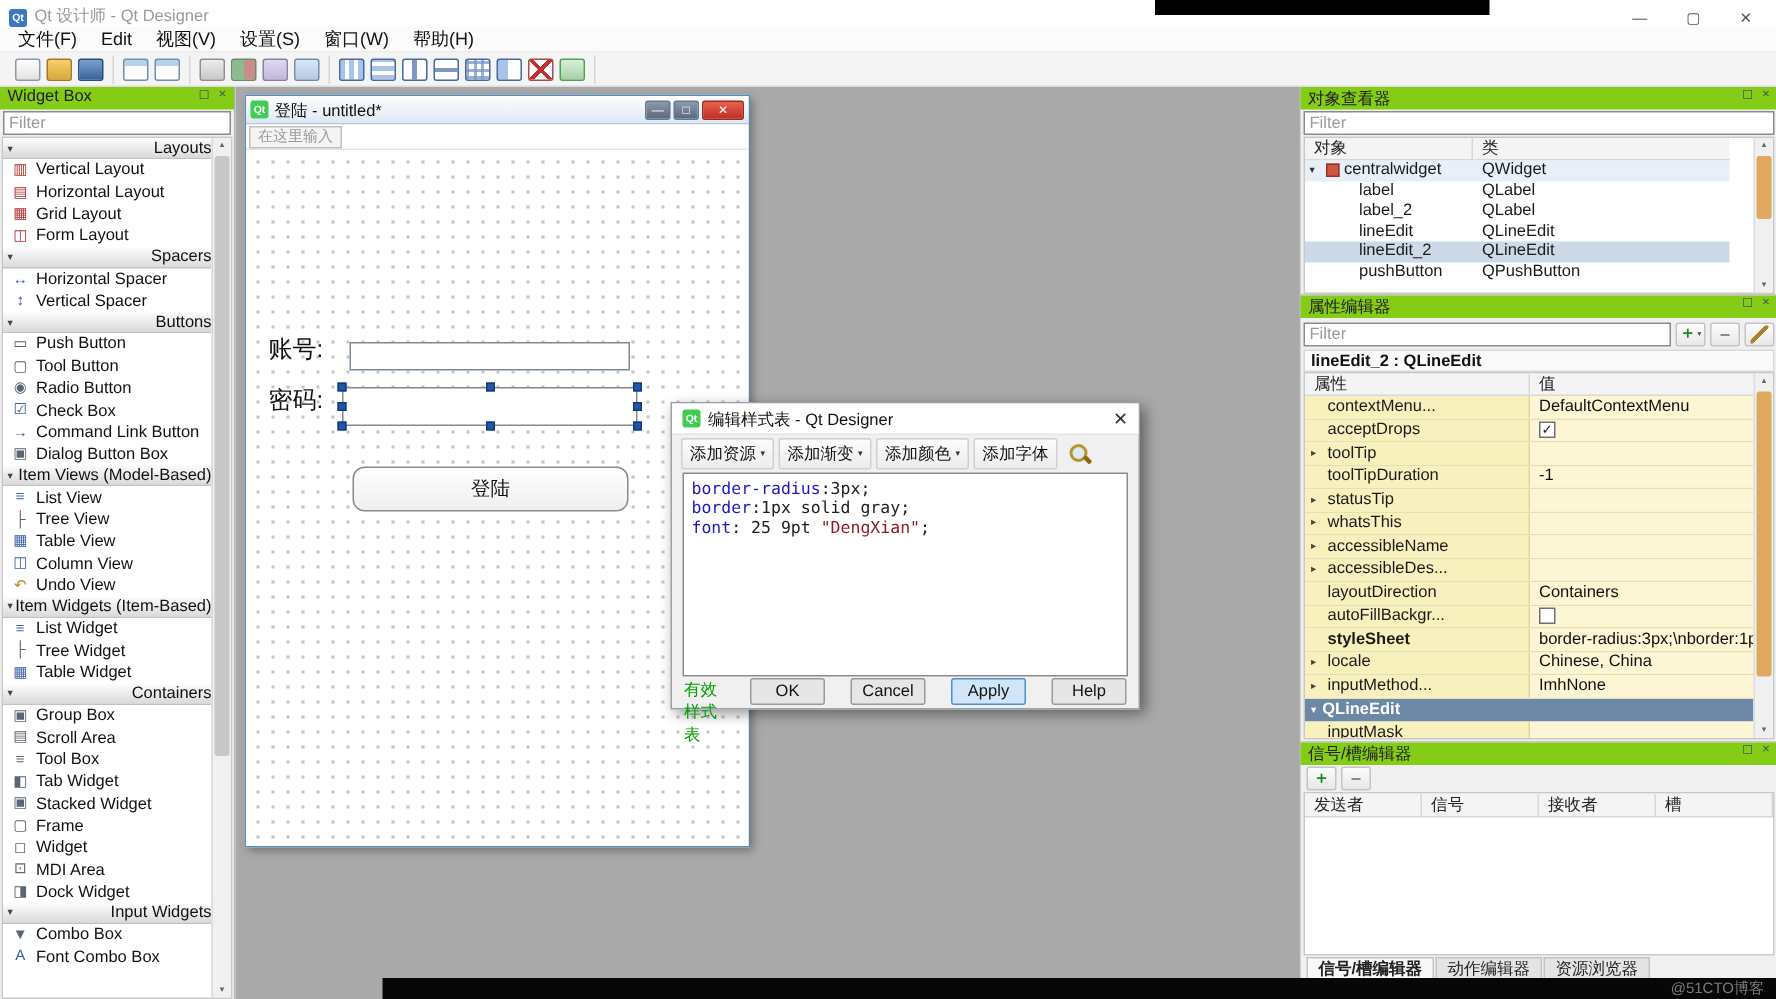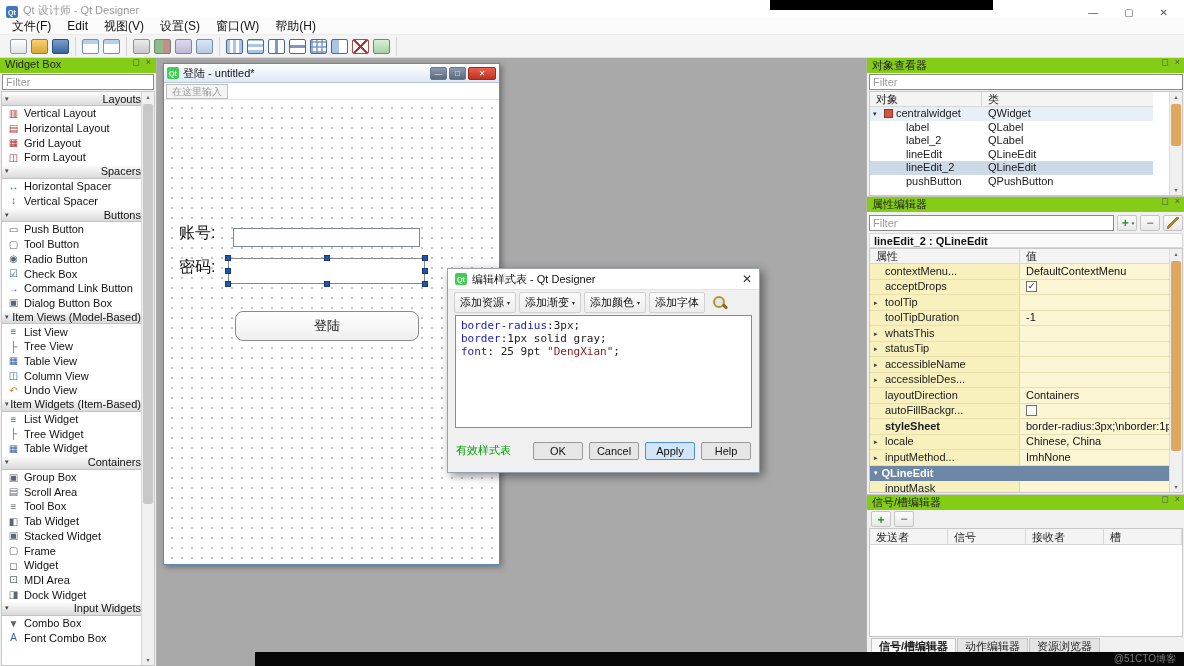--- a/index.html
+++ b/index.html
@@ -91,21 +91,21 @@
   .dlg-tools{height:24px;display:flex;align-items:center;gap:3px;padding:0 6px;flex:none}
   .dlg-tool{display:flex;align-items:center;gap:3px;padding:2px 5px;font-size:11px;color:#111;border:1px solid #d0d0d0;background:linear-gradient(#fcfcfc,#ececec);border-radius:2px}
   .dlg-tool .dd{font-size:6px;color:#333}
   .mag-btn{width:18px;height:17px;position:relative;margin-left:3px;flex:none}
   .mag-btn::before{content:"";position:absolute;left:2px;top:2px;width:8px;height:8px;border:2px solid #b8952a;border-radius:50%;background:#dce9f5}
   .mag-btn::after{content:"";position:absolute;left:11px;top:11px;width:6px;height:3px;background:#8a6a1a;transform:rotate(45deg);border-radius:1px}
   .css-edit{flex:1;margin:1px 7px;background:#fff;border:1px solid #8a8a8a;padding:3px 5px;font-family:"DejaVu Sans Mono","Liberation Mono",monospace;font-size:11px;line-height:13px;overflow:hidden}
   .css-prop{color:#1a1ab8}
   .css-plain{color:#202020}
   .css-str{color:#8b1a1a}
-  .dlg-bottom{height:43px;display:flex;align-items:center;padding:0 8px;gap:6px;flex:none}
+  .dlg-bottom{height:20px;display:flex;padding:0 8px;gap:17px;flex:none}
   .valid-lbl{color:#00a000;font-size:11px;margin-right:auto}
   .dlg-btn{min-width:50px;height:18px;background:#e6e6e6;border:1px solid #9a9a9a;font-size:11px;font-family:inherit;color:#111;border-radius:2px}
   .dlg-btn.apply{background:#d2e5f8;border-color:#4a90d8}
 
   
   .right-col{position:absolute;left:866px;top:58px;width:318px;height:608px;background:#f0f0f0;border-left:1px solid #b0b0b0}
   .panel{position:absolute;left:0;width:318px;display:flex;flex-direction:column}
   .oi{top:0;height:138px}
   .pe{top:138px;height:298px;border-top:1px solid #c8c8c8}
   .sse{top:436px;height:172px;border-top:1px solid #c8c8c8}
@@ -581,30 +581,30 @@
       <span class="pe-arrow" style="visibility: hidden;">▸</span>
       <span class="pe-nlbl">toolTipDuration</span>
     </div>
     <div class="pe-value">
                 <span class="pe-vlbl">-1</span>
               </div>
   </div>
             <div class="pe-row">
     <div class="pe-name">
       <span class="pe-arrow" style="visibility: visible;">▸</span>
+      <span class="pe-nlbl">statusTip</span>
+    </div>
+    <div class="pe-value">
+                <span class="pe-vlbl"></span>
+              </div>
+  </div>
+            <div class="pe-row">
+    <div class="pe-name">
+      <span class="pe-arrow" style="visibility: visible;">▸</span>
       <span class="pe-nlbl">whatsThis</span>
-    </div>
-    <div class="pe-value">
-                <span class="pe-vlbl"></span>
-              </div>
-  </div>
-            <div class="pe-row">
-    <div class="pe-name">
-      <span class="pe-arrow" style="visibility: visible;">▸</span>
-      <span class="pe-nlbl">statusTip</span>
     </div>
     <div class="pe-value">
                 <span class="pe-vlbl"></span>
               </div>
   </div>
             <div class="pe-row">
     <div class="pe-name">
       <span class="pe-arrow" style="visibility: visible;">▸</span>
       <span class="pe-nlbl">accessibleName</span>
     </div>

